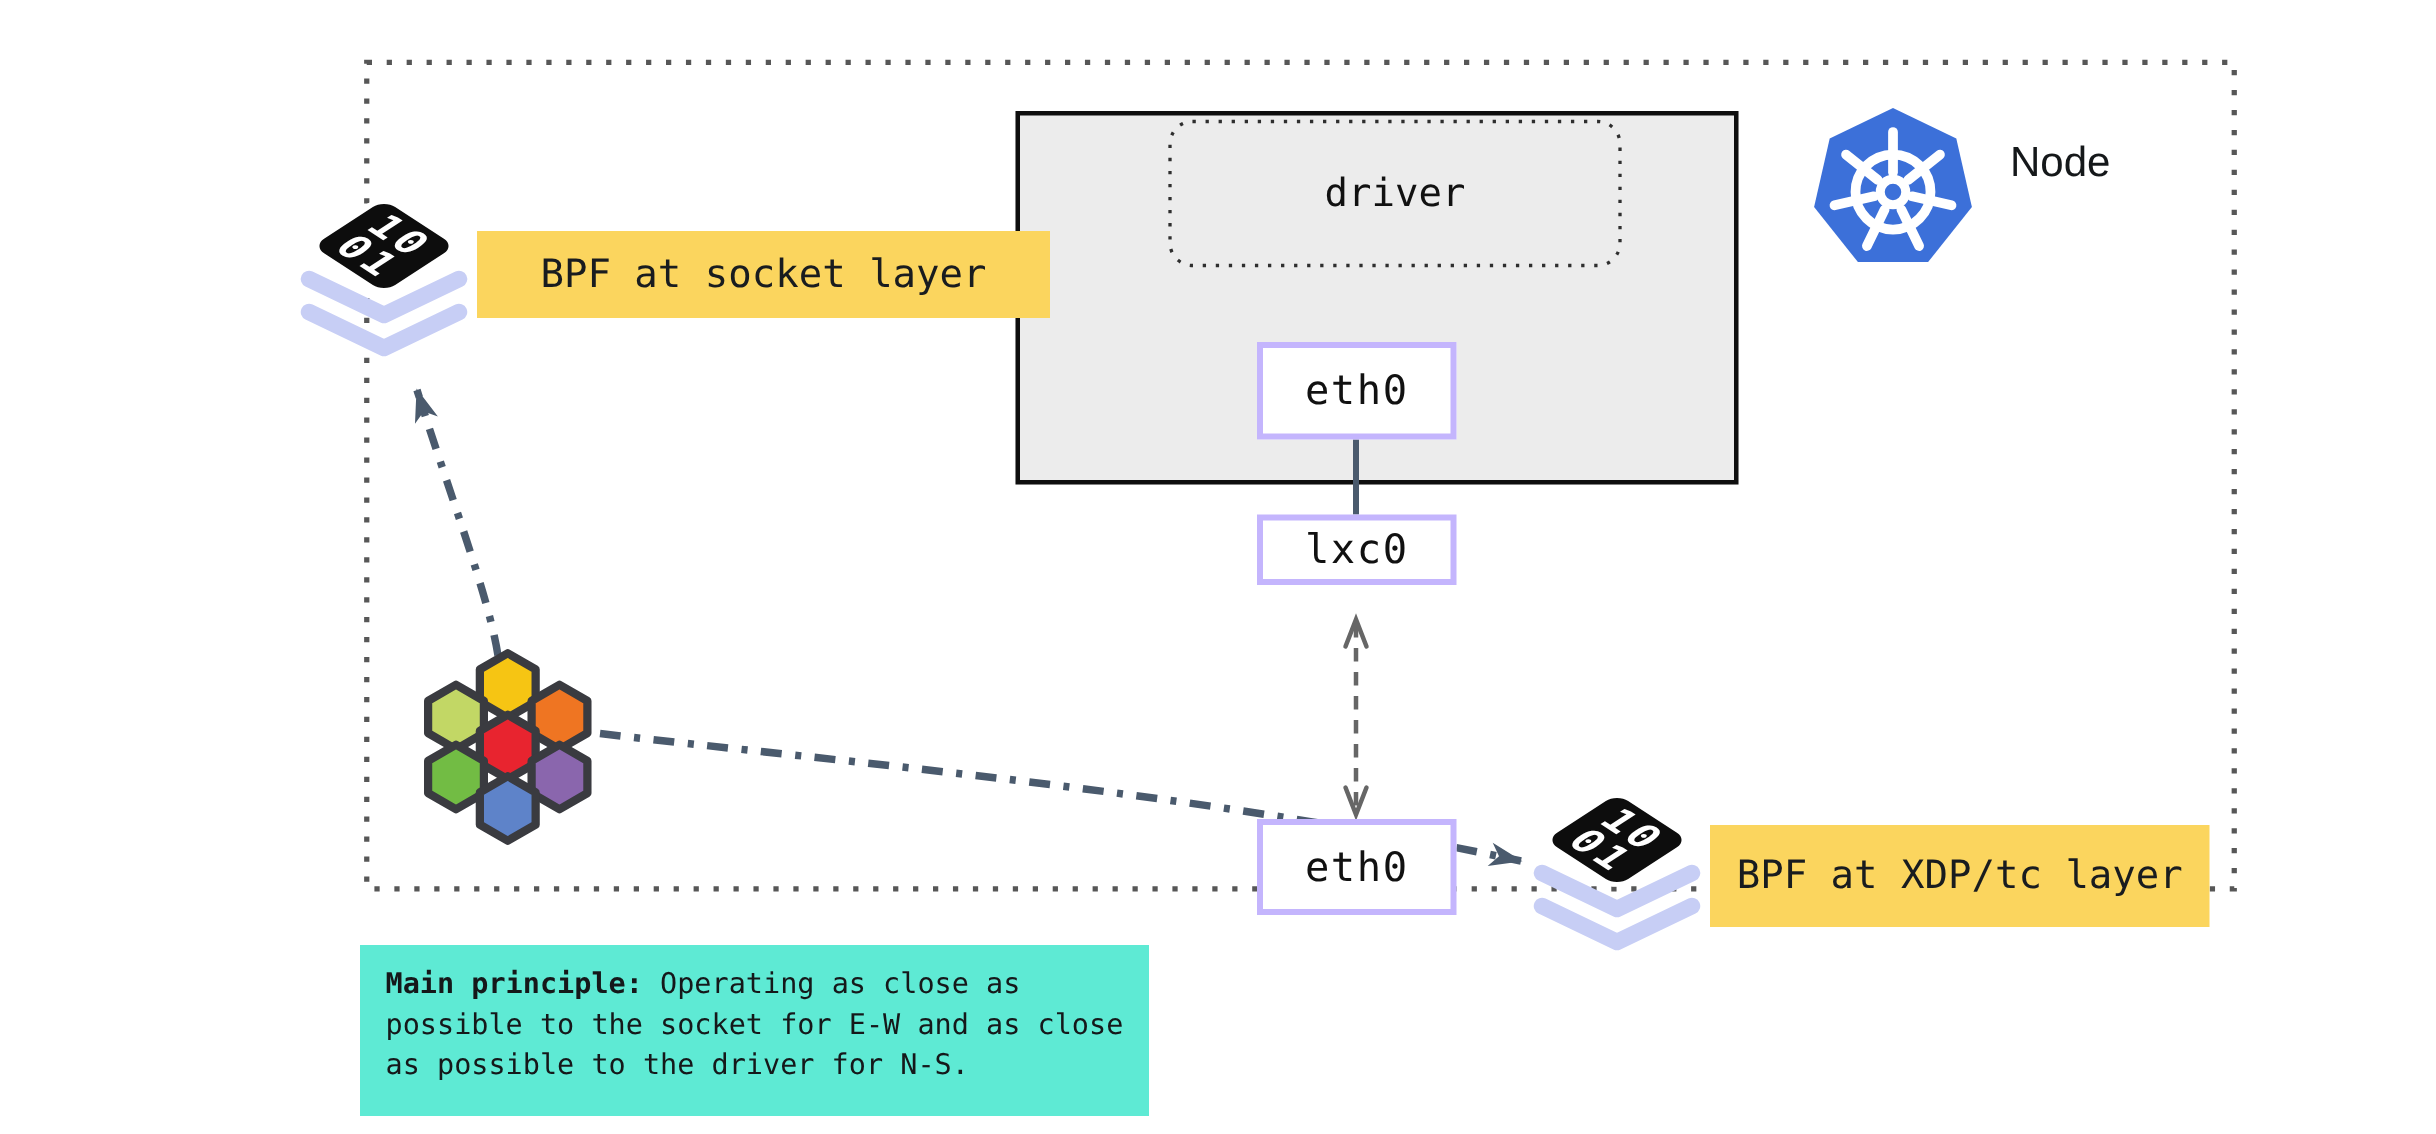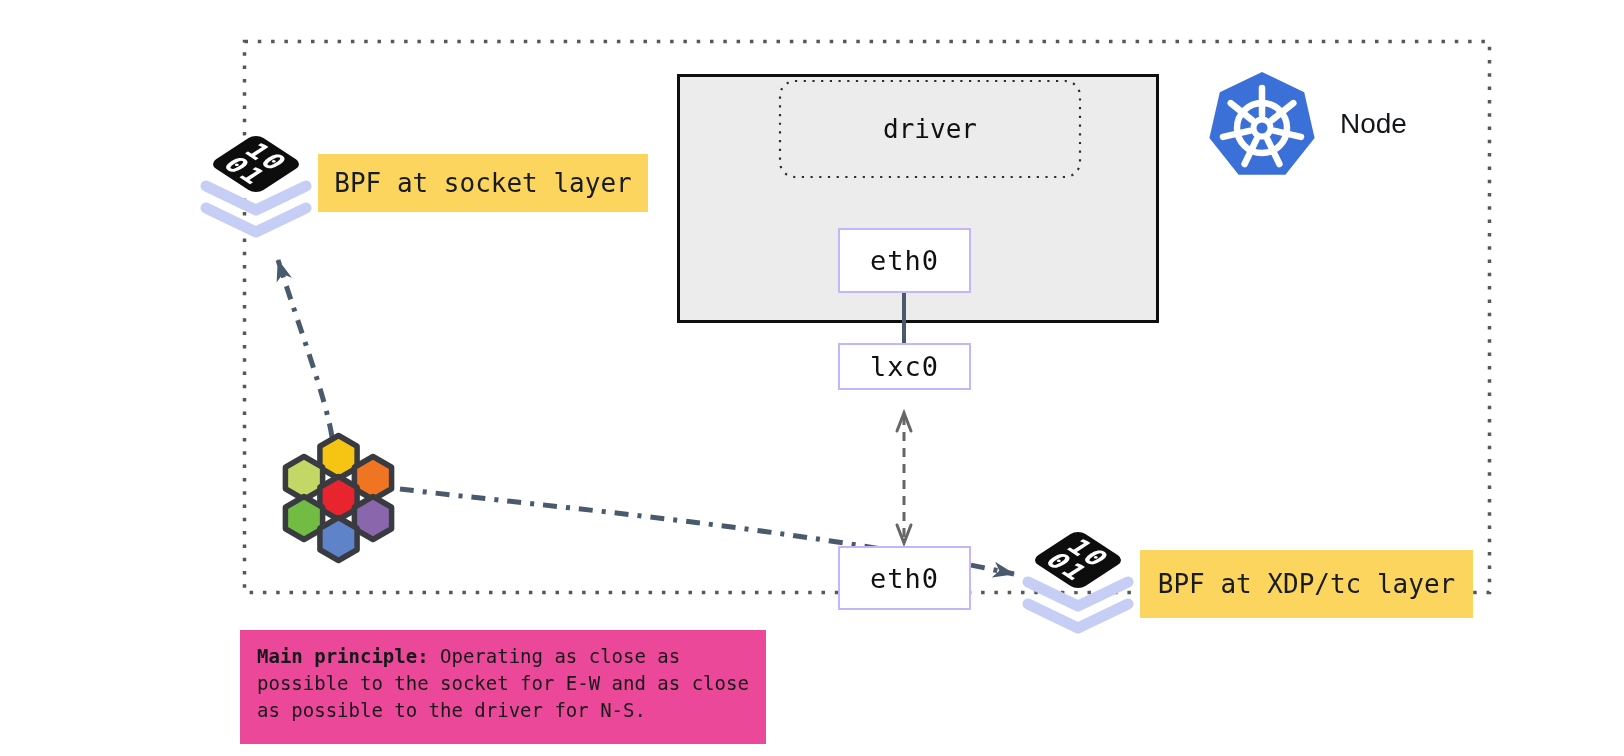--- a/index.html
+++ b/index.html
@@ -5,25 +5,25 @@
   html,body { margin:0; padding:0; background:#ffffff; }
   .stage {
     position:relative; width:1624px; height:756px; background:#ffffff;
     font-family:"DejaVu Sans Mono","Liberation Mono",monospace; overflow:hidden;
   }
   .abs { position:absolute; }
   .flexc { display:flex; align-items:center; justify-content:center; }
 
   svg.layer { position:absolute; left:0; top:0; z-index:3; }
   .pod   { background:#ECECEC; border:3px solid #0e0e0e; z-index:2; box-sizing:border-box; }
-  .iface { background:#ffffff; border:2px solid #c4b5fd; z-index:4; box-sizing:border-box;
+  .iface { background:#ffffff; border:4px solid #c4b5fd; z-index:4; box-sizing:border-box;
            font-size:27px; letter-spacing:1px; color:#111; }
   .appname { z-index:4; font-size:26px; color:#111; }
   .ylabel { background:#FBD55E; z-index:5; font-size:26px; color:#191c1f; box-sizing:border-box; }
-  .note { background:#ec4899; z-index:5; font-size:19px; line-height:27px; color:#15181a;
+  .note { background:#5eead4; z-index:5; font-size:19px; line-height:27px; color:#15181a;
           padding:13px 17px; box-sizing:border-box; }
   .note b { font-weight:bold; }
   .node-label { z-index:5; font-family:"Liberation Sans",sans-serif; font-size:28px; color:#15181a; }
   svg.icon { position:absolute; z-index:5; }
 </style>
 </head>
 <body>
 
 <div class="stage">
 
@@ -70,21 +70,21 @@
   <div class="abs iface flexc" style="left:838px; top:228px; width:133px; height:65px;">eth0</div>
 
   <div class="abs iface flexc" style="left:838px; top:343px; width:133px; height:47px;">lxc0</div>
 
   <div class="abs iface flexc" style="left:838px; top:546px; width:133px; height:64px;">eth0</div>
 
   <svg class="icon" style="left:196px; top:124px;" width="120" height="114" viewBox="0 0 120 114">
     <use href="#bpf-stack"></use>
   </svg>
 
-  <div class="abs ylabel flexc" style="left:318px; top:154px; width:330px; height:58px;">BPF at socket layer</div>
+  <div class="abs ylabel flexc" style="left:318px; top:154px; width:382px; height:58px;">BPF at socket layer</div>
 
   <svg class="icon" style="left:1018px; top:520px;" width="120" height="114" viewBox="0 0 120 114">
     <use href="#bpf-stack"></use>
   </svg>
 
   <div class="abs ylabel flexc" style="left:1140px; top:550px; width:333px; height:68px;">BPF at XDP/tc layer</div>
 
   <svg class="icon" style="left:1206px; top:66px;" width="112" height="116" viewBox="0 0 112 116">
     <polygon points="56,6 13.8,26.3 3.4,72 32.6,108.7 79.4,108.7 108.6,72 98.2,26.3" fill="#3C70D9"></polygon>
     <g stroke="#ffffff" stroke-width="6.5" stroke-linecap="round">
@@ -93,21 +93,21 @@
       <line x1="45.8" y1="53.9" x2="24.7" y2="37.1"></line>
       <line x1="43.3" y1="64.9" x2="17.0" y2="70.9"></line>
       <line x1="50.4" y1="73.7" x2="38.6" y2="98.0"></line>
       <line x1="61.6" y1="73.7" x2="73.4" y2="98.0"></line>
       <line x1="68.7" y1="64.9" x2="95.0" y2="70.9"></line>
       <line x1="66.2" y1="53.9" x2="87.3" y2="37.1"></line>
       <circle cx="56" cy="62" r="8.5" fill="none" stroke-width="6"></circle>
     </g>
   </svg>
 
-  <div class="abs node-label flexc" style="left:1340px; top:106px; height:36px;">Node</div>
+  <div class="abs node-label flexc" style="left:1340px; top:90px; height:36px;">Node</div>
 
   <svg class="icon" style="left:277px; top:432px;" width="123" height="133" viewBox="0 0 123 133">
     <g stroke="#3A3B40" stroke-width="5.5" stroke-linejoin="round">
       <polygon points="61.5,3.5 80.1,14.25 80.1,35.75 61.5,46.5 42.9,35.75 42.9,14.25" fill="#F6C513"></polygon>
       <polygon points="27,24.5 45.6,35.25 45.6,56.75 27,67.5 8.4,56.75 8.4,35.25" fill="#C2D765"></polygon>
       <polygon points="96,24.5 114.6,35.25 114.6,56.75 96,67.5 77.4,56.75 77.4,35.25" fill="#EF7522"></polygon>
       <polygon points="61.5,44.5 80.1,55.25 80.1,76.75 61.5,87.5 42.9,76.75 42.9,55.25" fill="#E8242F"></polygon>
       <polygon points="27,64.5 45.6,75.25 45.6,96.75 27,107.5 8.4,96.75 8.4,75.25" fill="#72BC44"></polygon>
       <polygon points="96,64.5 114.6,75.25 114.6,96.75 96,107.5 77.4,96.75 77.4,75.25" fill="#8A66AD"></polygon>
       <polygon points="61.5,85.5 80.1,96.25 80.1,117.75 61.5,128.5 42.9,117.75 42.9,96.25" fill="#5E83C9"></polygon>

